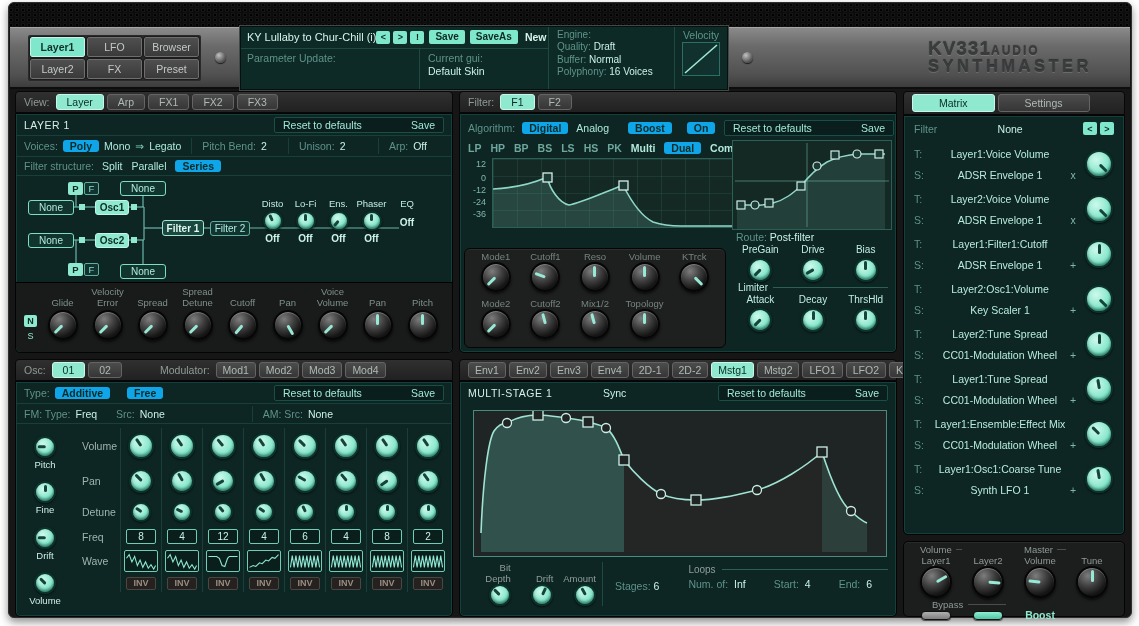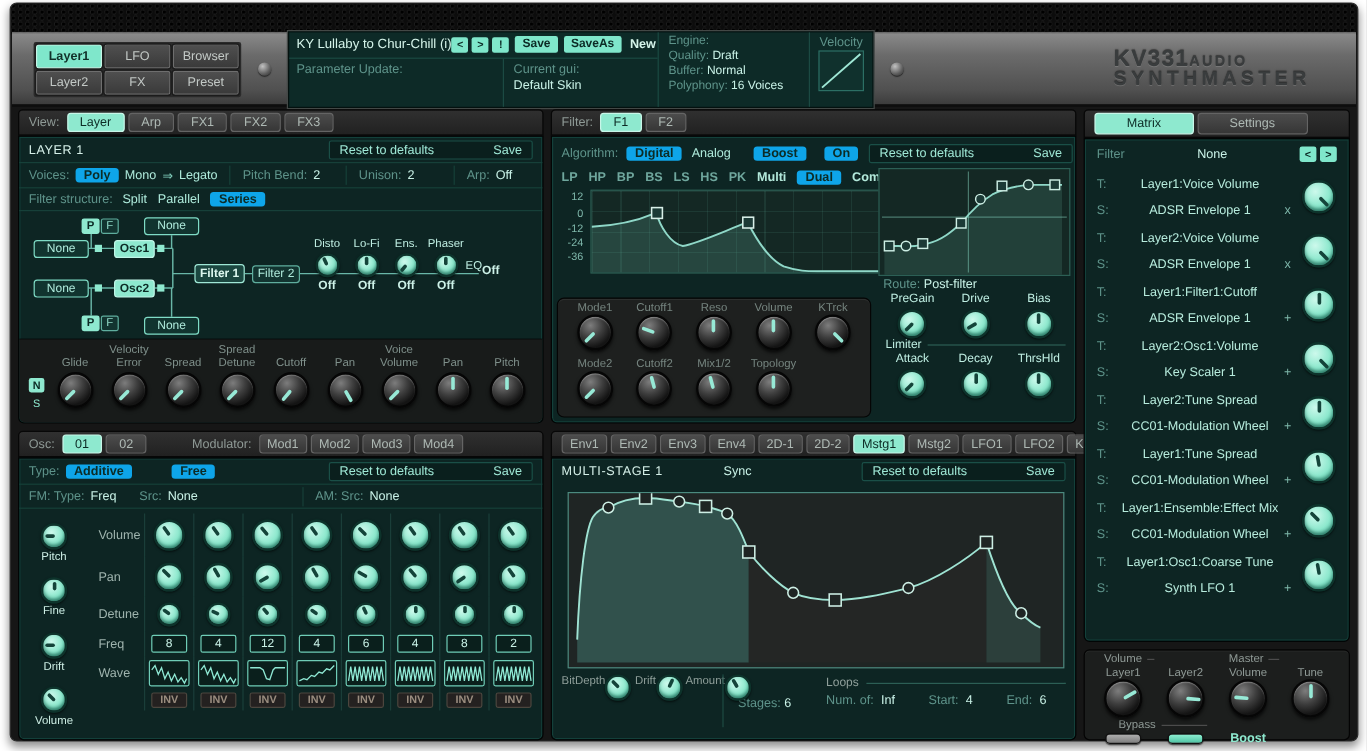--- a/index.html
+++ b/index.html
@@ -67,21 +67,21 @@
   .f1box{width:42px;height:16px;background:#1b4740;border:1px solid #9fe8d6;color:#dcf8ef;font-weight:bold}
   .f2box{width:40px;height:15px;background:#123430;border:1px solid #5fae9e;color:#aeeadb}
   .pfw{position:absolute;display:flex;gap:1px}
   .pfbox{width:15px;height:13px;display:flex;align-items:center;justify-content:center;font-size:9.5px;border-radius:2px}
   .pfbox.p{background:#8ee9cf;color:#0c2b25;font-weight:bold}
   .pfbox.f{border:1px solid #5fae9e;background:#123430;color:#8fd8c6}
   .fxchain{position:absolute;left:240px;top:22px;display:flex}
   .fxcell{width:33px;display:flex;flex-direction:column;align-items:center;gap:2px}
   .fxlab{font-size:9.5px;color:#bfeee2;height:11px}
   .fxval{font-size:10px;color:#cdf2e8;font-weight:bold;height:12px}
-  .eqcell{width:38px;display:flex;flex-direction:row;align-items:center}
+  .eqcell{width:38px;display:flex;flex-direction:column;align-items:center}
   .eqcell .fxval{margin-top:8px}
   
   .knob{position:relative;border-radius:50%;background:radial-gradient(circle at 35% 28%,#7d7d7d,#3e3e3e 40%,#141414 72%);border:2px solid #060606;box-shadow:inset 0 1px 1px rgba(255,255,255,.3),0 2px 3px rgba(0,0,0,.7);flex:none}
   .knob::after{content:"";position:absolute;left:50%;top:7%;width:3px;height:43%;margin-left:-1.5px;border-radius:2px;background:#97e9d6;transform-origin:50% 100%;transform:rotate(var(--a,0deg))}
   .knob.teal{background:radial-gradient(circle at 38% 32%,#cdf9ec,#8ce8cd 55%,#54c0a5 88%);border:2px solid #0d332b;box-shadow:inset 0 -2px 3px rgba(0,60,45,.55),0 1px 2px rgba(0,0,0,.6)}
   .knob.teal::after{background:#14443a}.k20{width:20px;height:20px}.k22{width:22px;height:22px}.k24{width:24px;height:24px}.k26{width:26px;height:26px}.k28{width:28px;height:28px}.k30{width:30px;height:30px}.k32{width:32px;height:32px}
   
   .kstrip{display:flex;gap:2px;background:#181b1a;border-top:1px solid #000;border-radius:0 0 5px 5px;padding:3px 8px 6px;flex:1}
   .nscol{display:flex;flex-direction:column;justify-content:flex-end;gap:3px;width:15px;padding-bottom:4px}
   .nsl{width:13px;height:12px;font-size:9px;display:flex;align-items:center;justify-content:center;color:#8ee9cf;border-radius:2px}
@@ -110,21 +110,21 @@
   .dkcell .klab{color:#bfeee2;font-size:10px;height:12px}
   .limhdr{position:absolute;left:278px;top:168px;width:150px;display:flex;align-items:center;gap:5px;font-size:10px;color:#bfeee2}
   .limhdr::after{content:"";flex:1;height:1px;background:#2c5f55}
   .limk{position:absolute;left:274px;top:180px;width:158px;display:flex}
   
   .mstgp{height:236px}
   .synclbl{position:absolute;left:143px;top:5px;color:#c9f2e7;font-size:10.5px}
   .envgraph{position:absolute;left:13px;top:28px;width:414px;height:147px;border:1px solid #4b8a7f;background:#1f2524}
   .mstgbot{position:absolute;left:8px;top:180px;right:8px;height:48px;display:flex;align-items:flex-start;font-size:10.5px}
   .mknobs{display:flex;width:128px}
-  .mkcell{flex:1;display:flex;align-items:flex-start}
+  .mkcell{flex:1;display:flex;flex-direction:column;align-items:flex-end}
   .mkcell .kgrp,.mkcell .klab{color:#8f9f9a}
   .vdiv{width:1px;height:44px;background:#1d4b43;margin:0 6px}
   .stages{margin:18px 4px 0 6px;white-space:nowrap}
   .loops{flex:1;margin-left:25px}
   .loopshdr{display:flex;align-items:center;gap:6px;color:#8f9f9a;font-size:10px;margin-top:2px}
   .loopshdr::after{content:"";flex:1;height:1px;background:#2c5f55;border-right:1px solid #2c5f55}
   .looprow{display:flex;gap:6px;margin-top:3px;white-space:nowrap}
   .looprow .ml{margin-left:22px}
   
   .oscp{height:236px;display:flex;flex-direction:column}
@@ -411,21 +411,21 @@
               <div class="tab sm">Mod2</div>
               <div class="tab sm">Mod3</div>
               <div class="tab sm">Mod4</div>
             </span>
       </div>
       <div class="panel oscp">
         <div class="prow phdr">
           <span class="seg">
             <span class="lbl">Type:</span>
             <span class="pill">Additive</span>
-            <span class="pill" style="margin-left:28px">Free</span>
+            <span class="pill" style="margin-left:12px">Free</span>
           </span>
           <span class="resetbar">
             <span>Reset to defaults</span>
             <span>Save</span>
           </span>
         </div>
         <div class="prow fmrow">
           <span class="seg" style="flex:1.2">
             <span class="lbl">FM: Type:</span>
             <span class="val">Freq</span>

